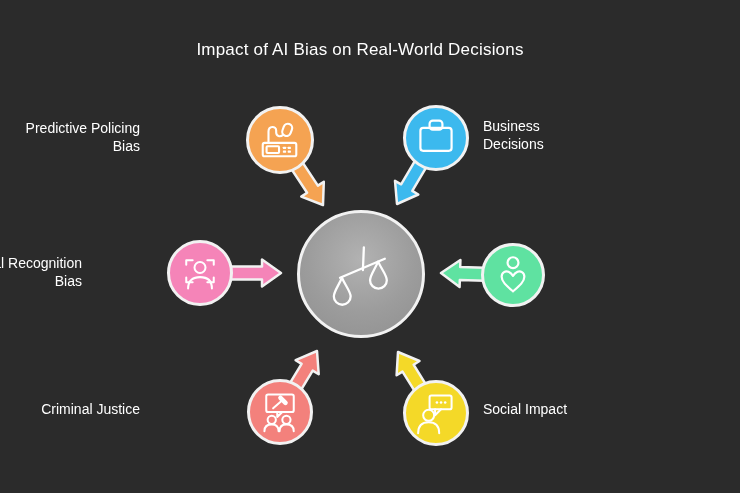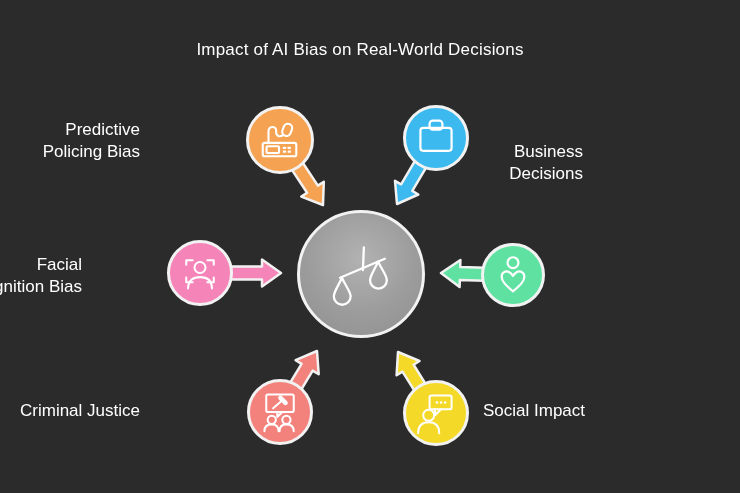--- a/index.html
+++ b/index.html
@@ -31,25 +31,25 @@
   }
   #c-pred { left: 246px; top: 106px; width: 68px; height: 68px; }
   #c-busi { left: 403px; top: 105px; width: 66px; height: 66px; }
   #c-face { left: 167px; top: 240px; width: 66px; height: 66px; }
   #c-heal { left: 481px; top: 243px; width: 64px; height: 64px; }
   #c-crim { left: 247px; top: 379px; width: 66px; height: 66px; }
   #c-soci { left: 403px; top: 380px; width: 66px; height: 66px; }
 
   .label {
     position: absolute; color: #ffffff;
-    font-size: 17px; font-weight: 500; line-height: 1.32;
+    font-size: 14px; font-weight: 500; line-height: 1.32;
     z-index: 3;
   }
   #l-pred { right: 504px; top: 119px; width: 120px; text-align: right; }
-  #l-busi { left: 483px; top: 117px; width: 100px; text-align: right; margin-top: 24px; }
+  #l-busi { left: 483px; top: 117px; width: 100px; text-align: left; }
   #l-face { right: 562px; top: 254px; width: 132px; text-align: right; }
   #l-heal { left: 563px; top: 251px; width: 160px; text-align: left; }
   #l-crim { right: 504px; top: 400px; text-align: right; white-space: nowrap; }
   #l-soci { left: 483px; top: 400px; text-align: left; white-space: nowrap; }
 
   .icon { display: block; }
 </style>
 </head>
 <body style="background: rgb(43, 43, 43);">
 

